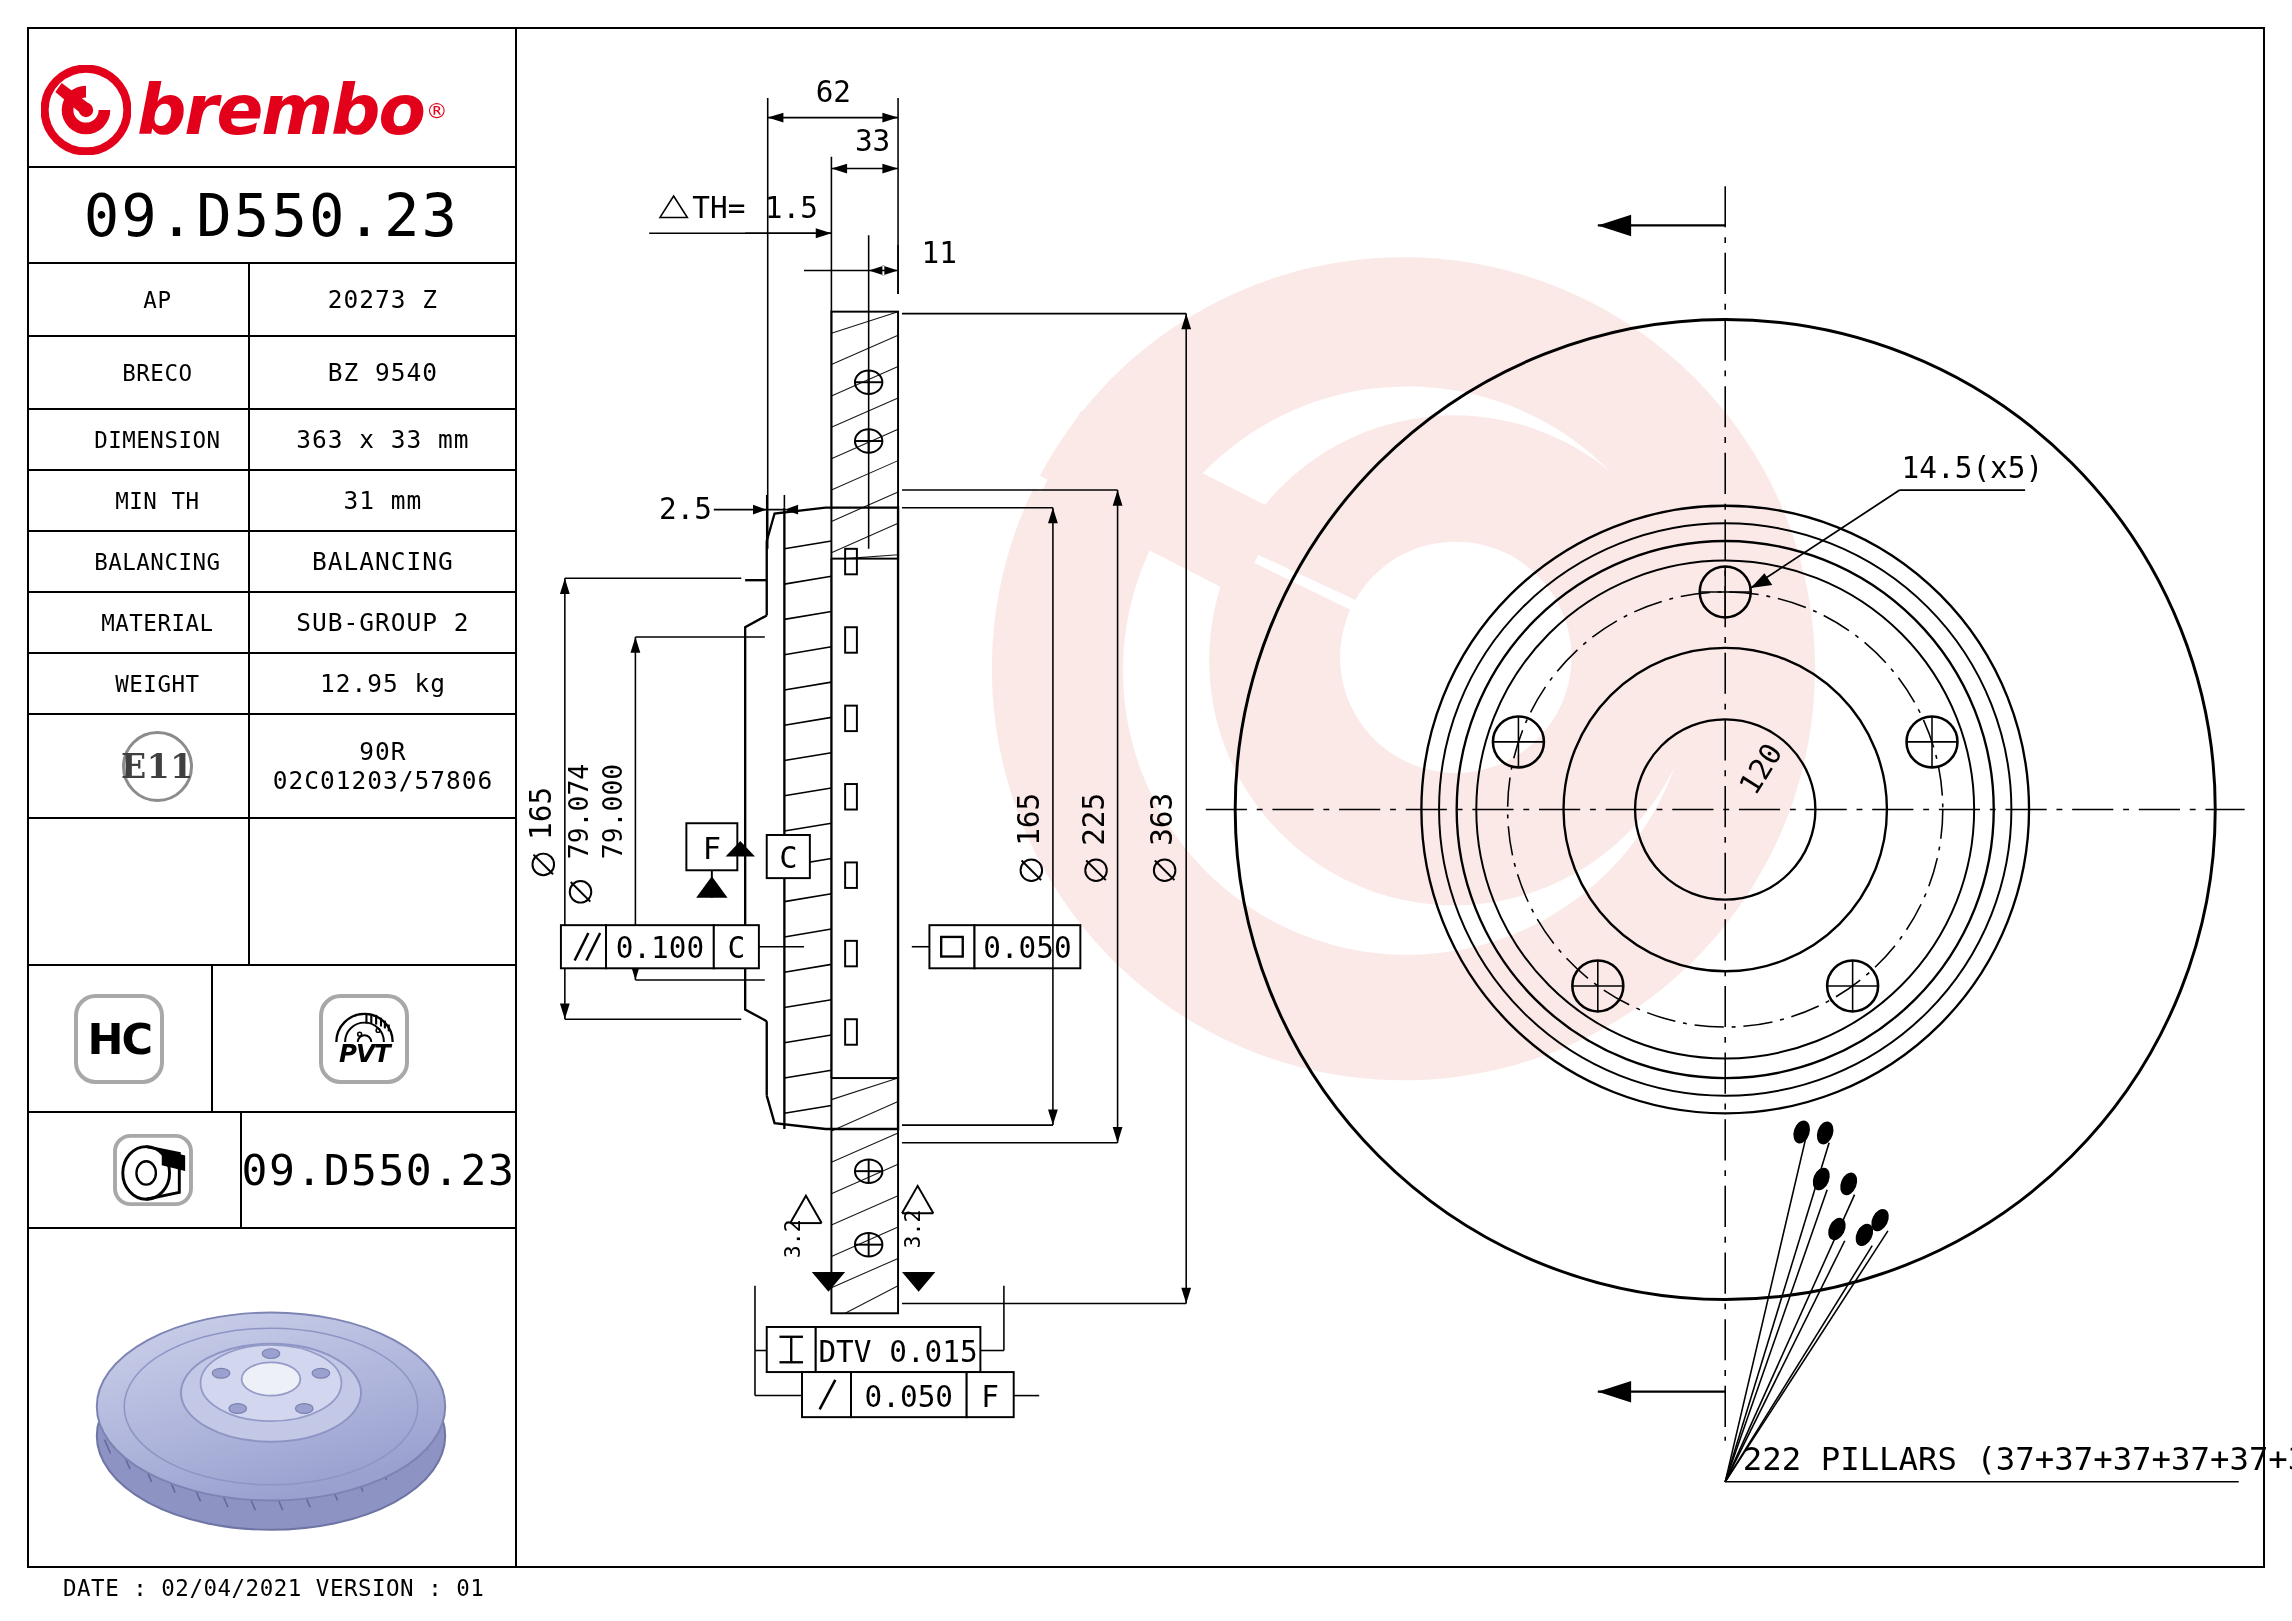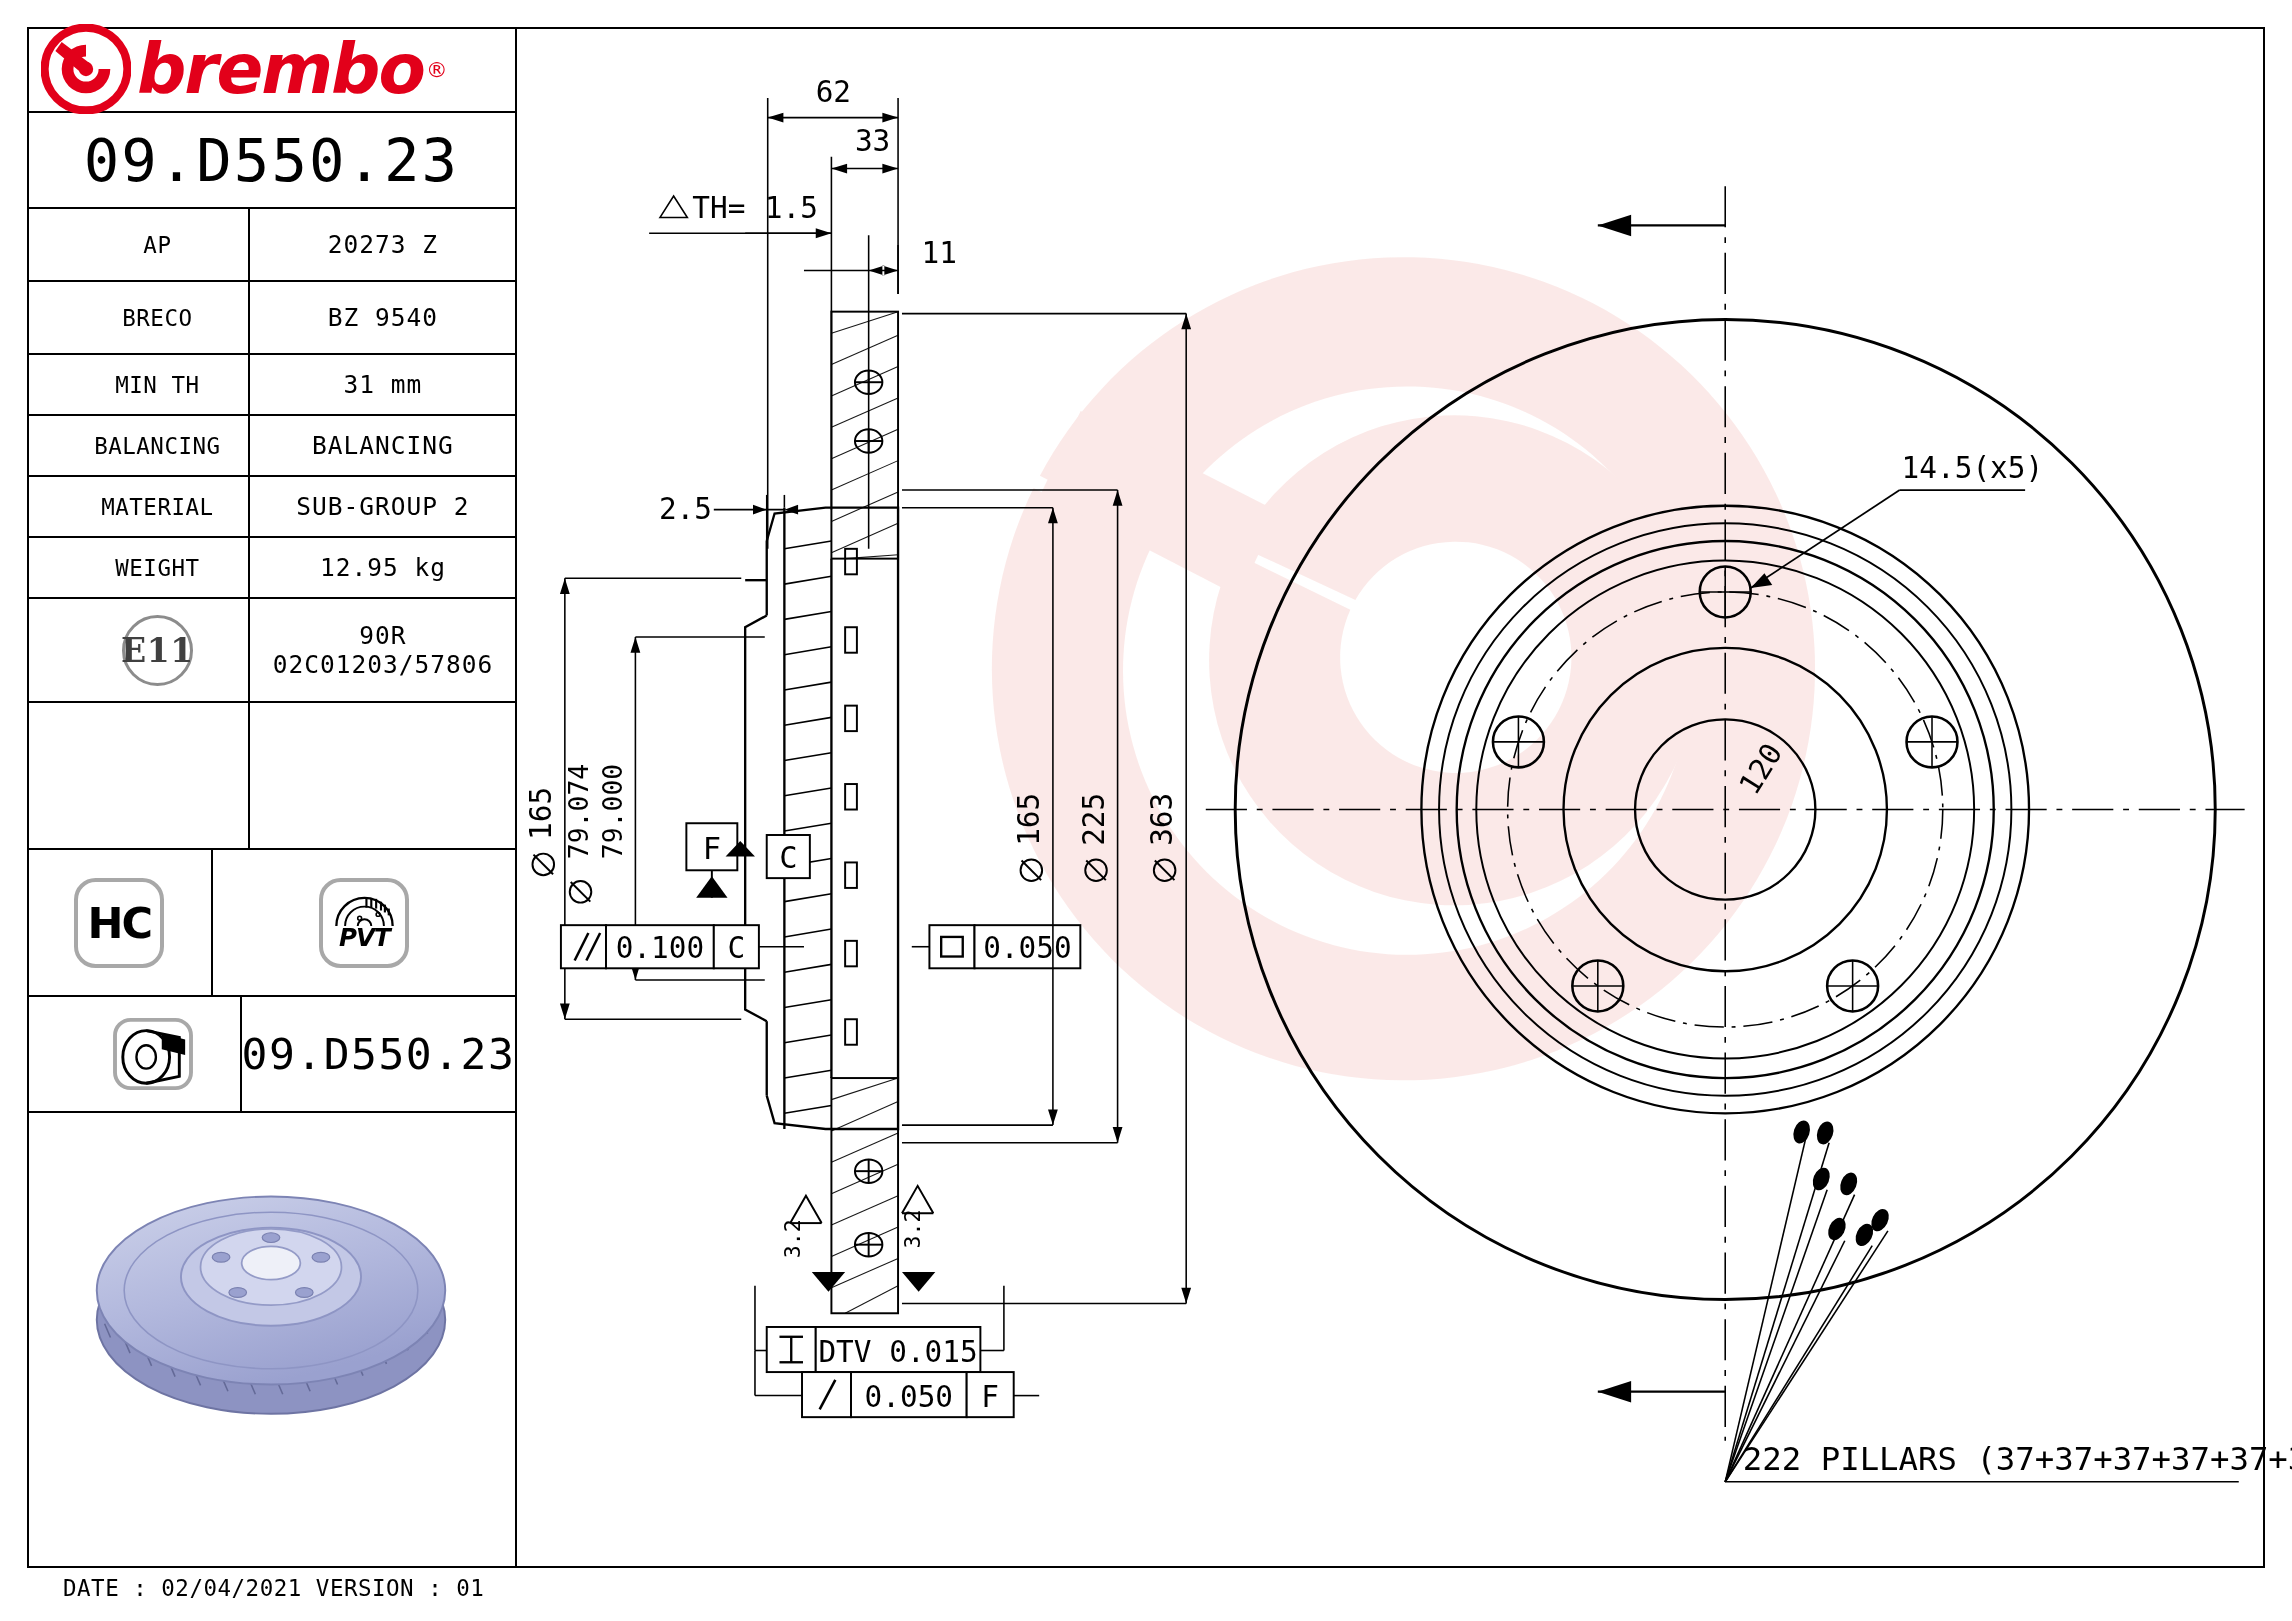--- a/index.html
+++ b/index.html
@@ -85,26 +85,27 @@
     align-self: stretch;
     display: flex;
     align-items: center;
     justify-content: center;
     flex-direction: column;
     line-height: 1.22;
   }
 
   
   #logorow {
-    height: 86px;
+    height: 114px;
     display: flex;
     align-items: center;
     padding-left: 13.7px;
     box-sizing: border-box;
     border-bottom: 2.9px solid #000;
+    margin-top: 27px;
   }
   #brembo-word {
     font-family: "DejaVu Sans", sans-serif;
     font-weight: bold;
     font-style: italic;
     font-size: 69px;
     color: #e2001a;
     letter-spacing: -2px;
     margin-left: 5.9px;
     line-height: 1;
@@ -251,20 +252,24 @@
       <span id="partnum">09.D550.23</span>
     </div>
 
     <div class="prow" style="height:73px">
       <div class="pcell-l">AP</div>
       <div class="pcell-r">20273 Z</div>
     </div>
     <div class="prow" style="height:73px">
       <div class="pcell-l">BRECO</div>
       <div class="pcell-r">BZ 9540</div>
+    </div>
+    <div class="prow" style="height:61px">
+      <div class="pcell-l">DIMENSION</div>
+      <div class="pcell-r">363 x 33 mm</div>
     </div>
     <div class="prow" style="height:61px">
       <div class="pcell-l">MIN TH</div>
       <div class="pcell-r">31 mm</div>
     </div>
     <div class="prow" style="height:61px">
       <div class="pcell-l">BALANCING</div>
       <div class="pcell-r">BALANCING</div>
     </div>
     <div class="prow" style="height:61px">

